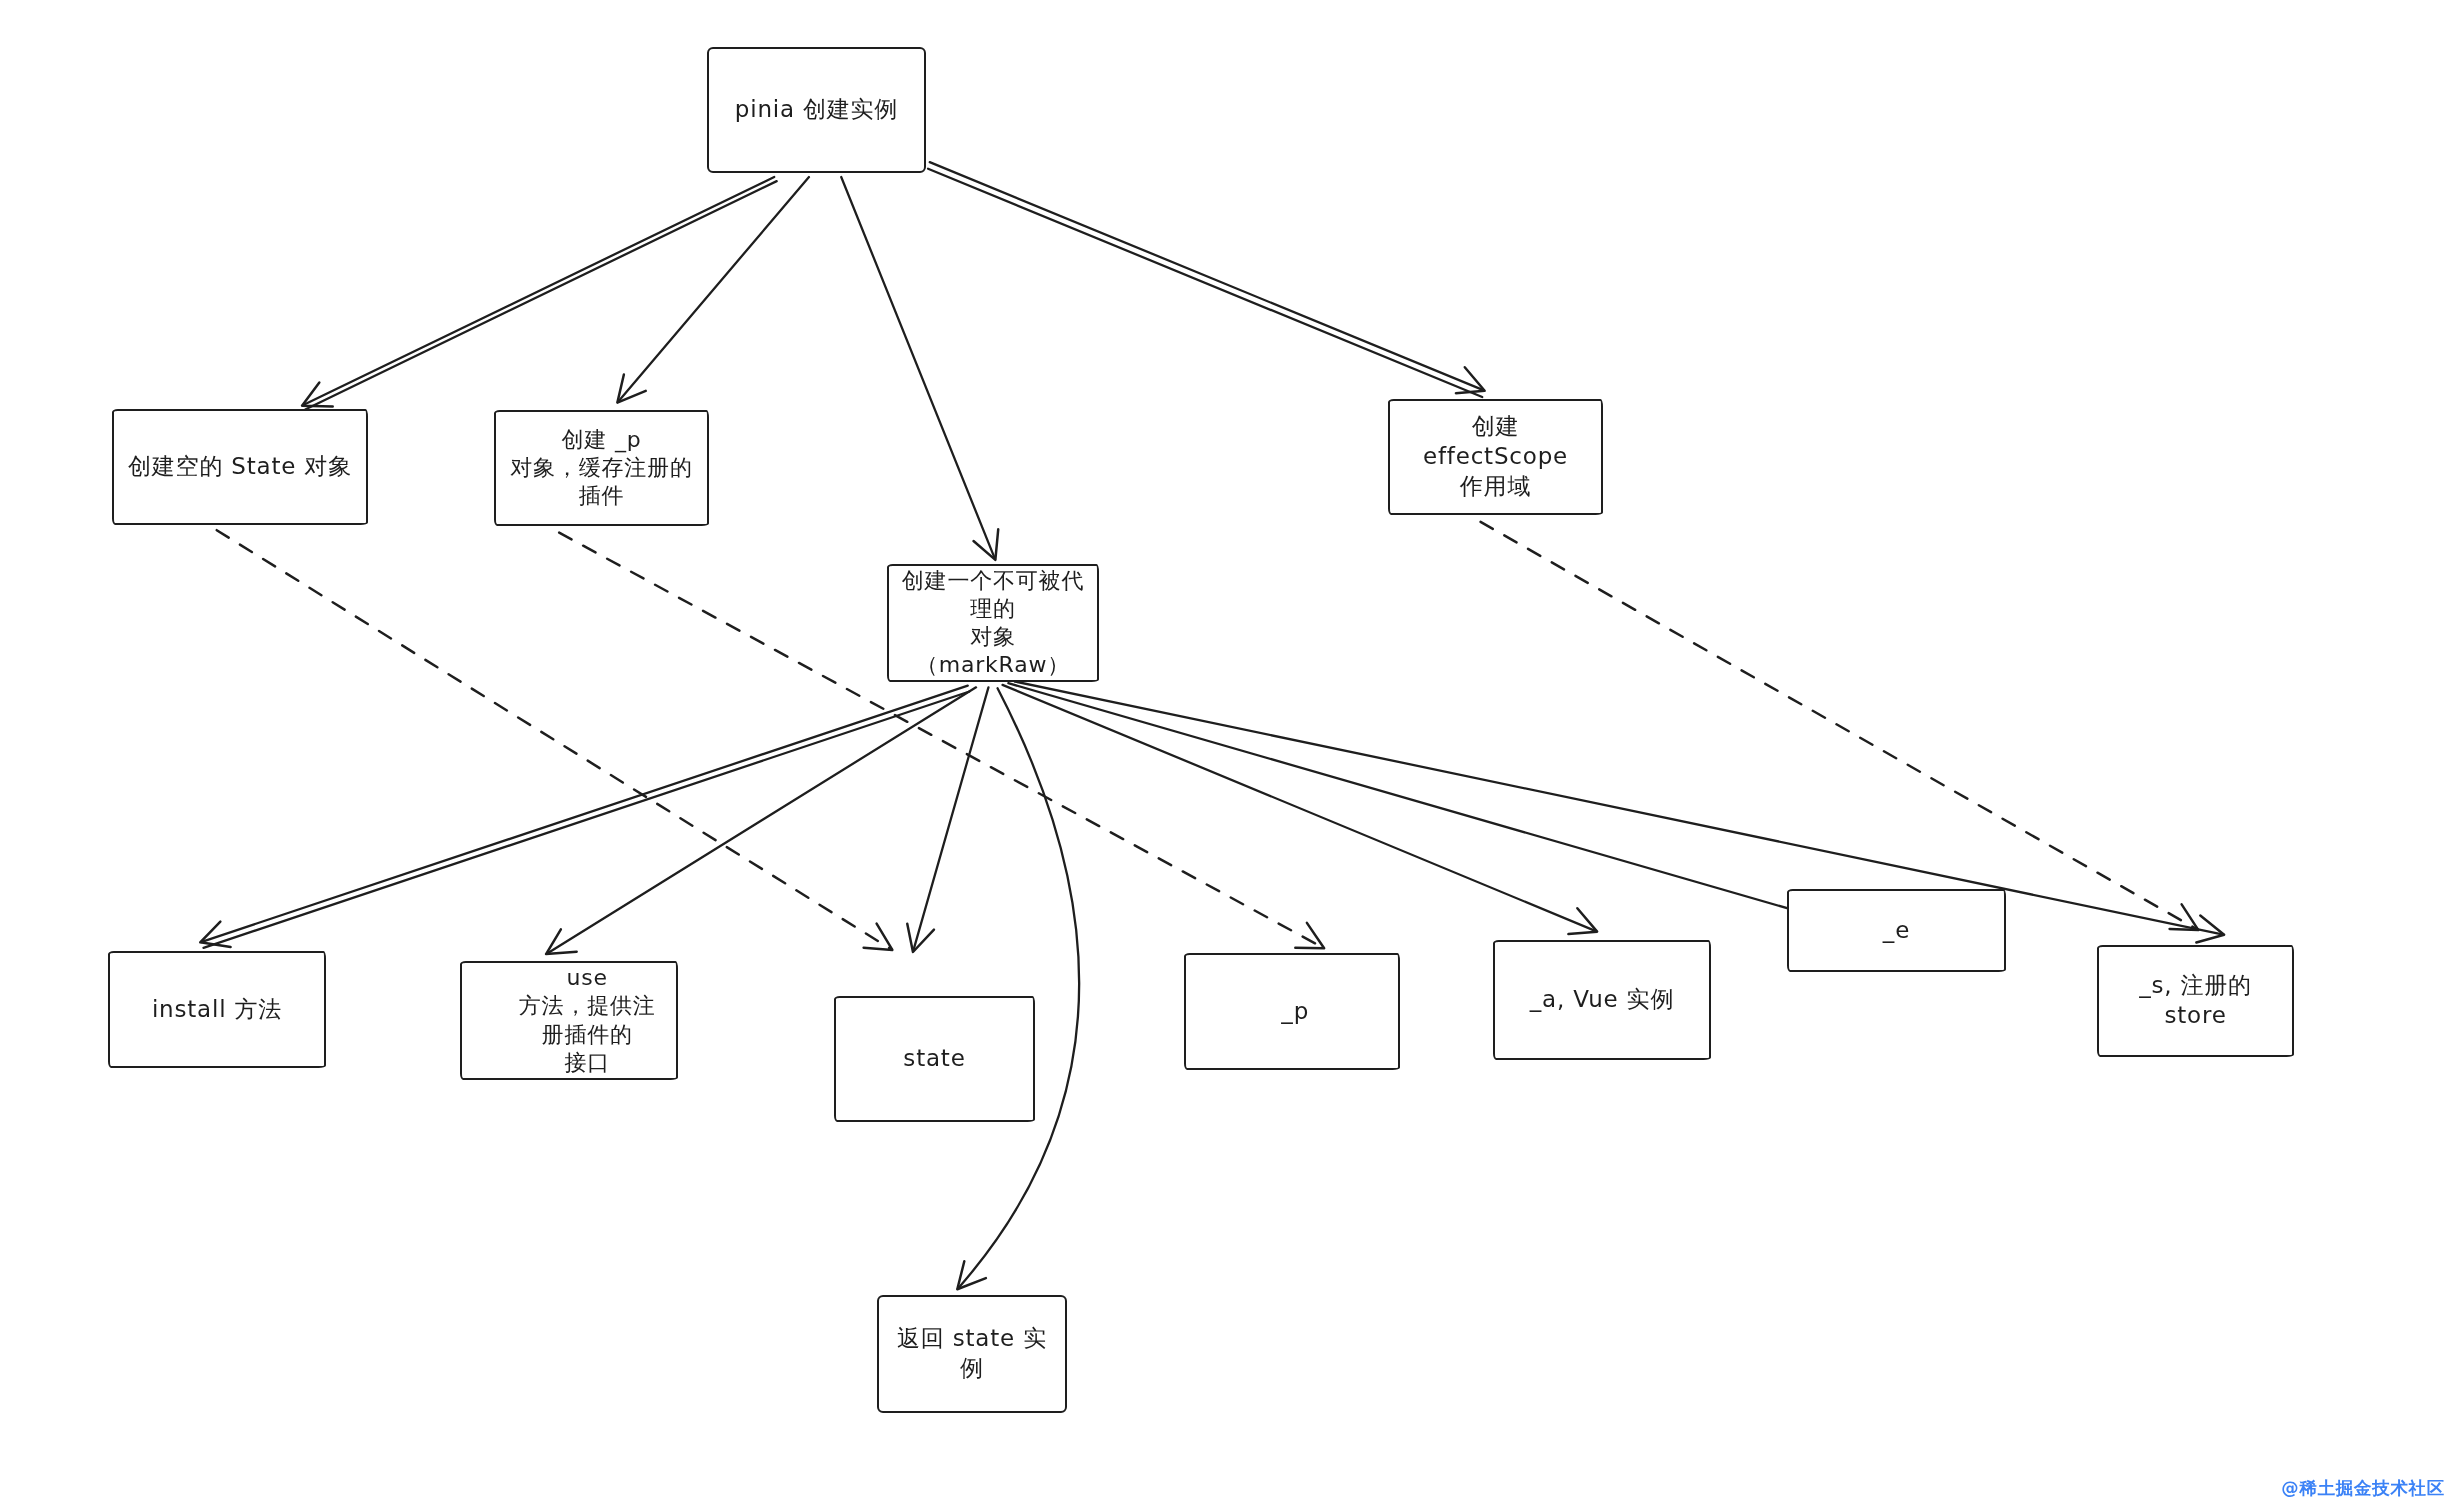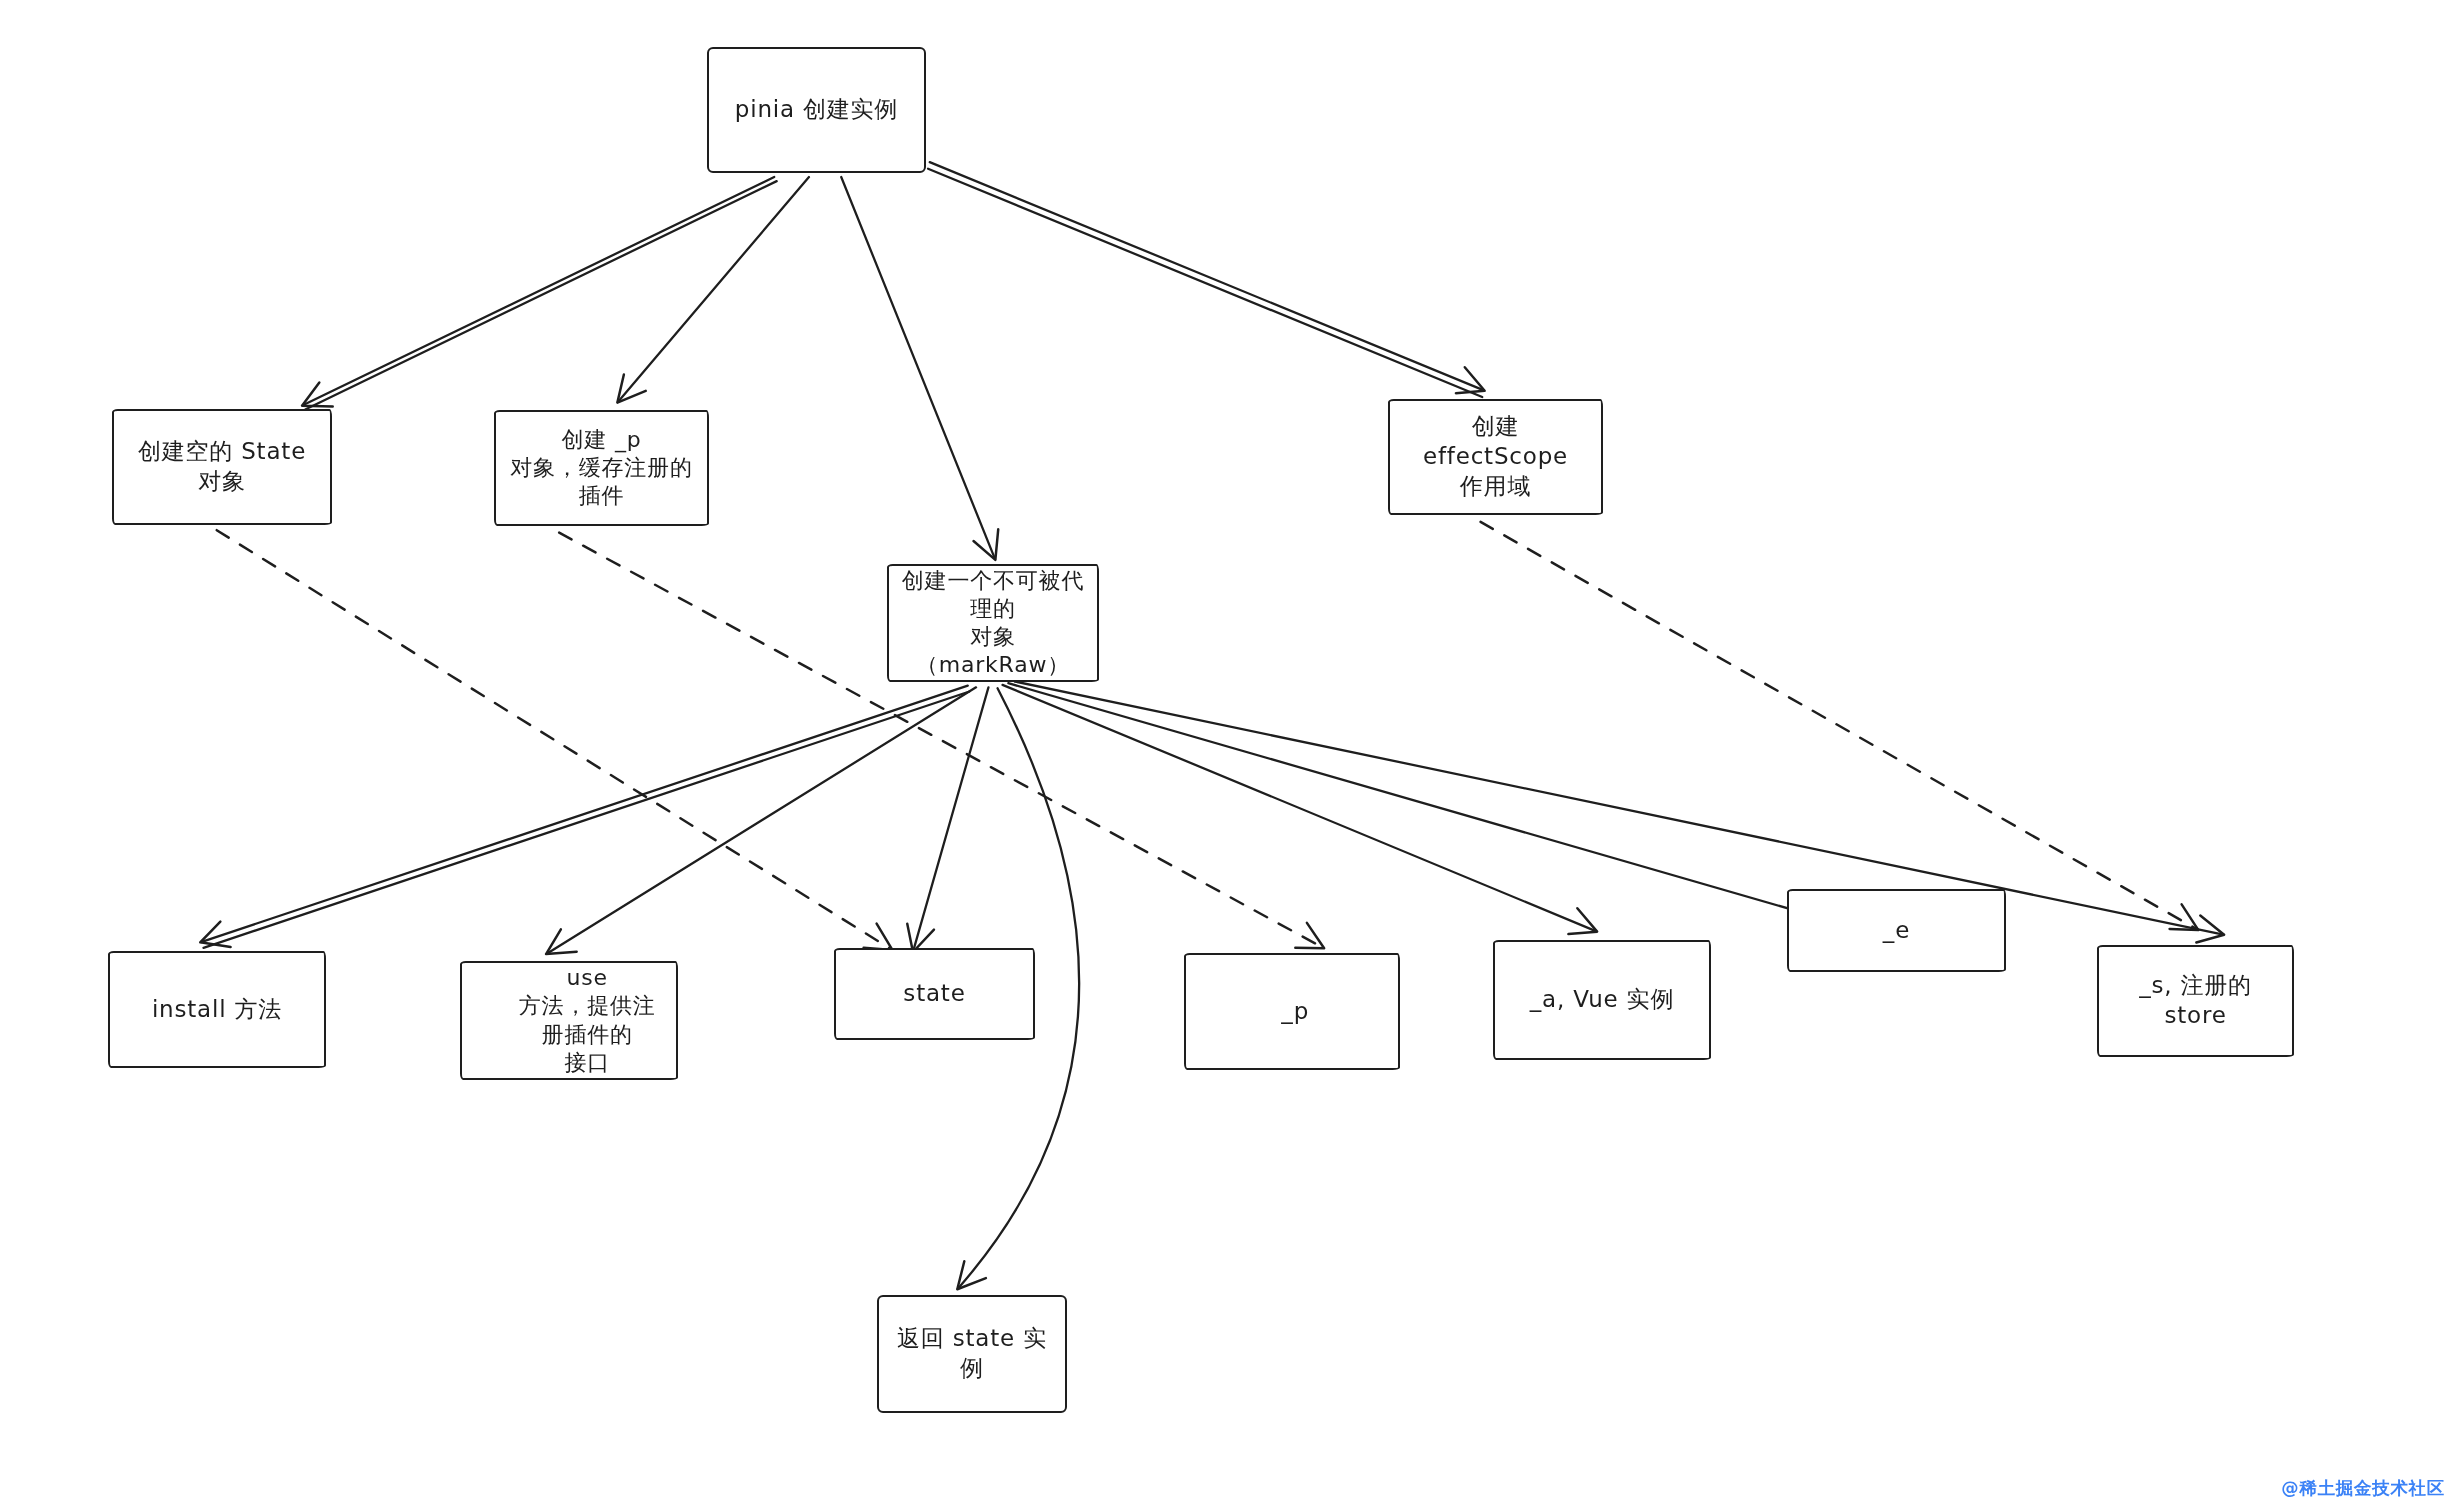--- a/index.html
+++ b/index.html
@@ -88,21 +88,21 @@
       <path d="M262,641 L1078,1148" marker-end="url(#arrow)"></path>
       <path d="M676,644 L1600,1146" marker-end="url(#arrow)"></path>
       <path d="M1790,631 L2657,1124" marker-end="url(#arrow)"></path>
     </g>
   </svg>
 
   <div class="node rounded" style="left:707px; top:47px; width:219px; height:126px;">
     <span class="label">pinia 创建实例</span>
   </div>
 
-  <div class="node rect" style="left:112px; top:409px; width:220px; height:116px;">
+  <div class="node rect" style="left:112px; top:409px; width:256px; height:116px;">
     <span class="label">创建空的 State 对象</span>
   </div>
 
   <div class="node rect small-label" style="left:494px; top:410px; width:215px; height:116px;">
     <span class="label">创建 _p
 对象，缓存注册的插件</span>
   </div>
 
   <div class="node rect" style="left:1388px; top:399px; width:215px; height:116px;">
     <span class="label">创建 effectScope
@@ -117,21 +117,21 @@
   <div class="node rect" style="left:108px; top:951px; width:218px; height:117px;">
     <span class="label">install 方法</span>
   </div>
 
   <div class="node rect small-label" style="left:460px; top:961px; width:218px; height:119px;padding-left:48px;">
     <span class="label">use
 方法，提供注册插件的
 接口</span>
   </div>
 
-  <div class="node rect" style="left:834px; top:948px; width:201px; height:92px;">
+  <div class="node rect" style="left:834px; top:996px; width:201px; height:126px;">
     <span class="label">state</span>
   </div>
 
   <div class="node rect" style="left:1184px; top:953px; width:216px; height:117px;padding-left:18px;">
     <span class="label">_p</span>
   </div>
 
   <div class="node rect" style="left:1493px; top:940px; width:218px; height:120px;">
     <span class="label">_a, Vue 实例</span>
   </div>

